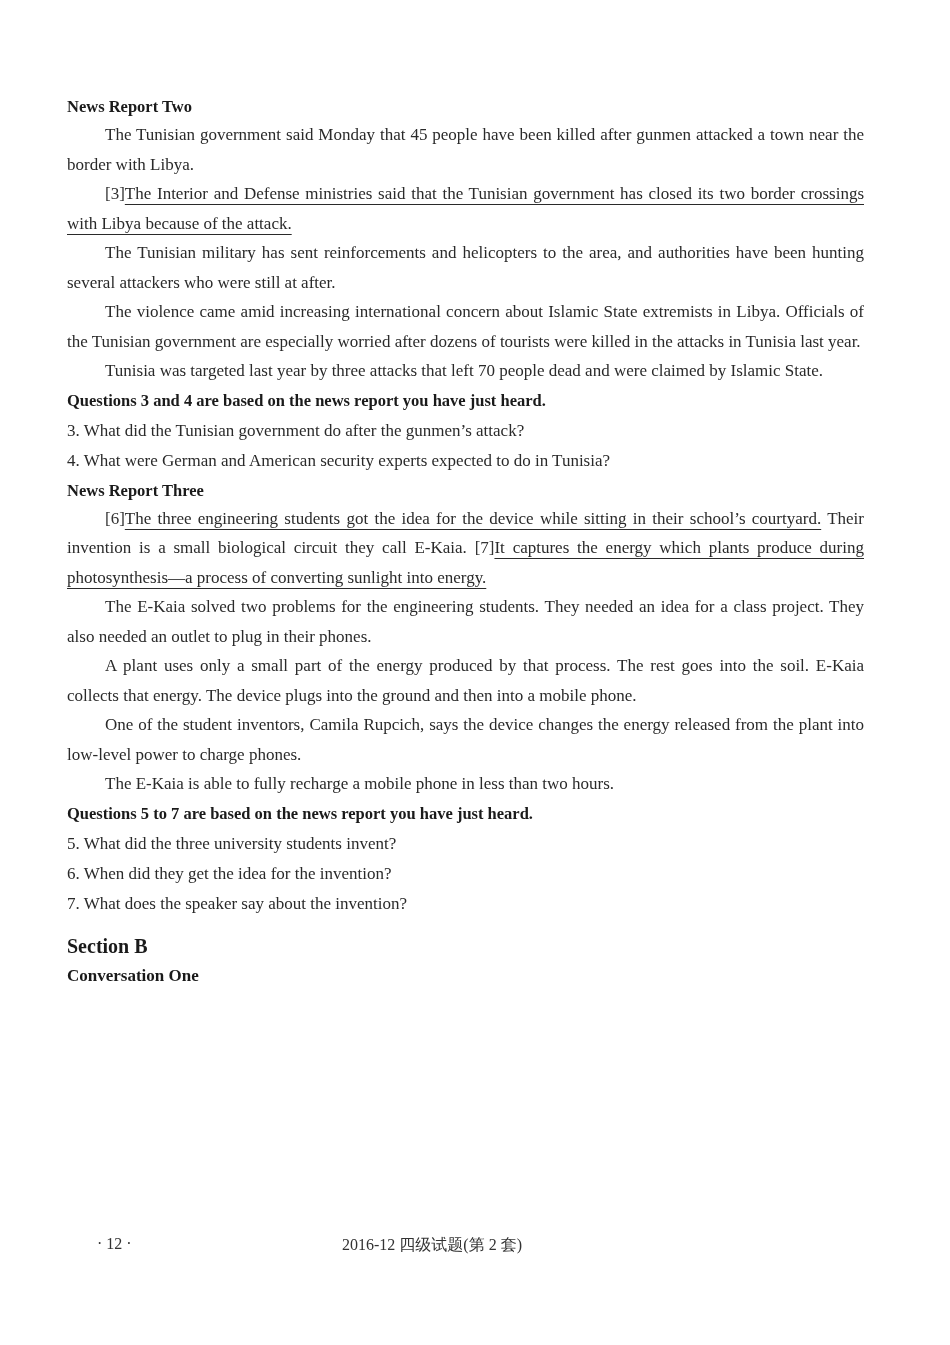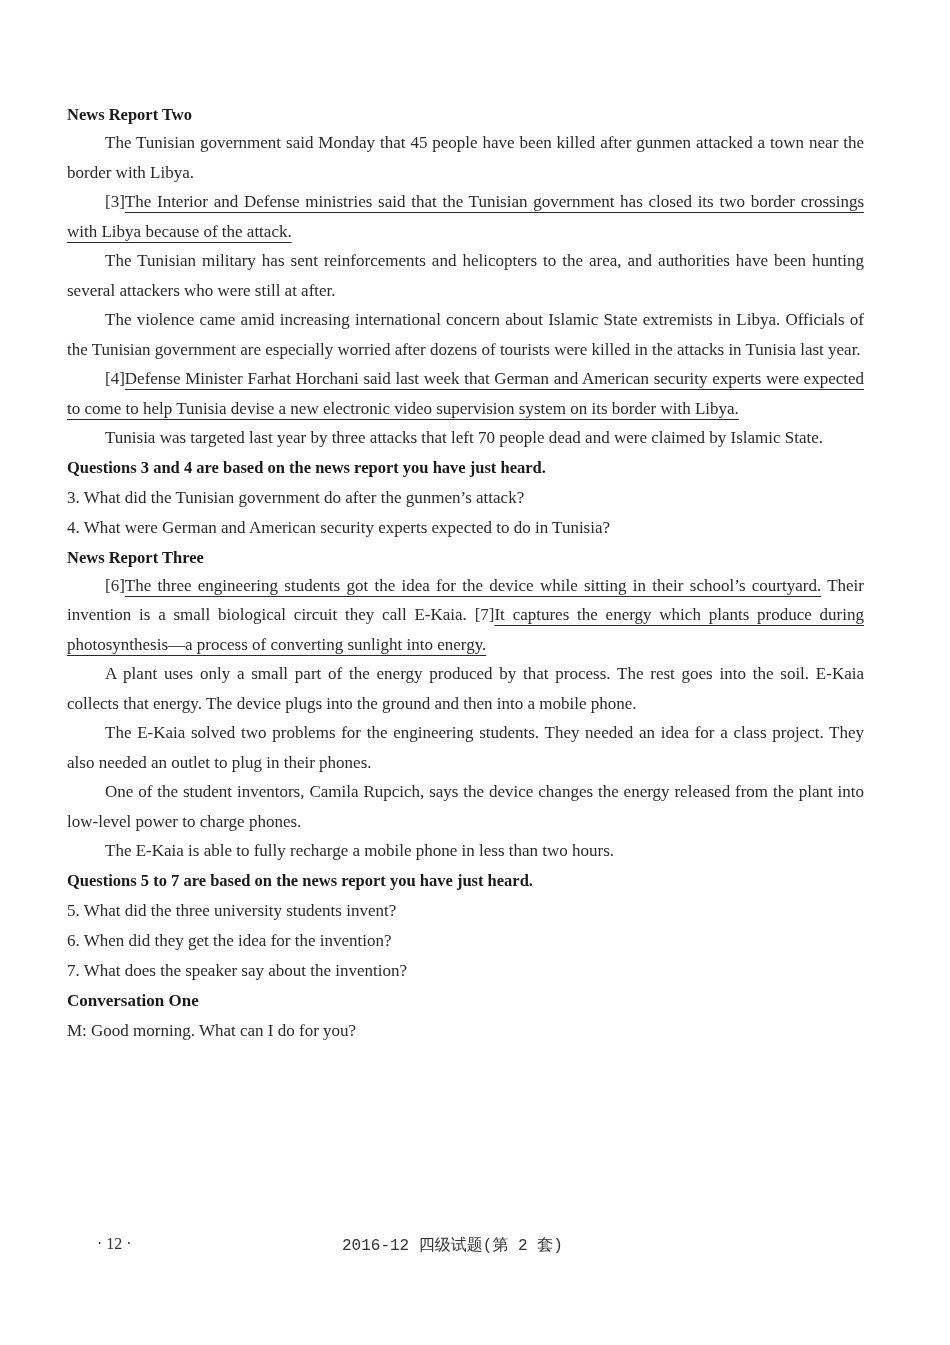--- a/index.html
+++ b/index.html
@@ -11,21 +11,21 @@
       width: 950px;
       height: 1345px;
       position: relative;
       overflow: hidden;
       font-family: "Liberation Serif", "DejaVu Serif", serif;
       color: #2a2a2a;
     }
     .page {
       position: absolute;
       left: 67px;
-      top: 100px;
+      top: 92px;
       width: 797px;
     }
     .h-report {
       font-weight: bold;
       font-size: 16.5px;
       line-height: 30px;
       height: 28px;
       color: #1a1a1a;
     }
     .para {
@@ -67,21 +67,21 @@
     }
     .footer {
       position: absolute;
       top: 1235px;
       left: 70px;
       width: 800px;
       font-size: 16px;
       color: #333;
     }
     .footer .pg { position: absolute; left: 11px; margin-left: 16px; }
-    .footer .exam { position: absolute; left: 272px; font-family: Liberation Mono, monospace; }
+    .footer .exam { position: absolute; left: 272px; font-family: Liberation Serif, serif; }
   </style>
 </head>
 <body>
 
 <div class="page">
 
   <div class="h-report">News Report Two</div>
 
   <p class="para indent">
     <span>The Tunisian government said Monday that 45 people have been killed after gunmen attacked a town near the border with Libya.</span>
@@ -92,60 +92,57 @@
   </p>
 
   <p class="para indent">
     <span>The Tunisian military has sent reinforcements and helicopters to the area, and authorities have been hunting several attackers who were still at after.</span>
   </p>
 
   <p class="para indent">
     <span>The violence came amid increasing international concern about Islamic State extremists in Libya. Officials of the Tunisian government are especially worried after dozens of tourists were killed in the attacks in Tunisia last year.</span>
   </p>
 
-  <p class="para indent">
-    <span class="marker">[4]</span><span class="ul">Defense Minister Farhat Horchani said last week that German and American security experts were expected to come to help Tunisia devise a new electronic video supervision system on its border with Libya.</span>
-  </p>
 
   <p class="para indent">
     <span>Tunisia was targeted last year by three attacks that left 70 people dead and were claimed by Islamic State.</span>
   </p>
 
   <div class="q-head">Questions 3 and 4 are based on the news report you have just heard.</div>
   <div class="q-item">3. What did the Tunisian government do after the gunmen’s attack?</div>
   <div class="q-item">4. What were German and American security experts expected to do in Tunisia?</div>
 
   <div class="h-report">News Report Three</div>
 
 
   <p class="para indent">
     <span class="marker">[6]</span><span class="ul">The three engineering students got the idea for the device while sitting in their school’s courtyard.</span><span> Their invention is a small biological circuit they call E-Kaia. </span><span class="marker">[7]</span><span class="ul">It captures the energy which plants produce during photosynthesis—a process of converting sunlight into energy.</span>
   </p>
 
   <p class="para indent">
-    <span>A plant uses only a small part of the energy produced by that process. The rest goes into the soil. E-Kaia collects that energy. The device plugs into the ground and then into a mobile phone.</span>
+    <span>The E-Kaia solved two problems for the engineering students. They needed an idea for a class project. They also needed an outlet to plug in their phones.</span>
   </p>
 
   <p class="para indent">
-    <span>The E-Kaia solved two problems for the engineering students. They needed an idea for a class project. They also needed an outlet to plug in their phones.</span>
+    <span>A plant uses only a small part of the energy produced by that process. The rest goes into the soil. E-Kaia collects that energy. The device plugs into the ground and then into a mobile phone.</span>
   </p>
 
   <p class="para indent">
     <span>One of the student inventors, Camila Rupcich, says the device changes the energy released from the plant into low-level power to charge phones.</span>
   </p>
 
   <p class="para indent">
     <span>The E-Kaia is able to fully recharge a mobile phone in less than two hours.</span>
   </p>
 
   <div class="q-head">Questions 5 to 7 are based on the news report you have just heard.</div>
   <div class="q-item">5. What did the three university students invent?</div>
   <div class="q-item">6. When did they get the idea for the invention?</div>
   <div class="q-item">7. What does the speaker say about the invention?</div>
 
+  <div class="section-b">Section B</div>
   <div class="conv-title">Conversation One</div>
-  <div class="q-item">M: Good morning. What can I do for you?</div>
 </div>
 
 <div class="footer">
   <span class="pg">· 12 ·</span>
   <span class="exam">2016-12 四级试题(第 2 套)</span>
 </div>
 
 </body></html>

